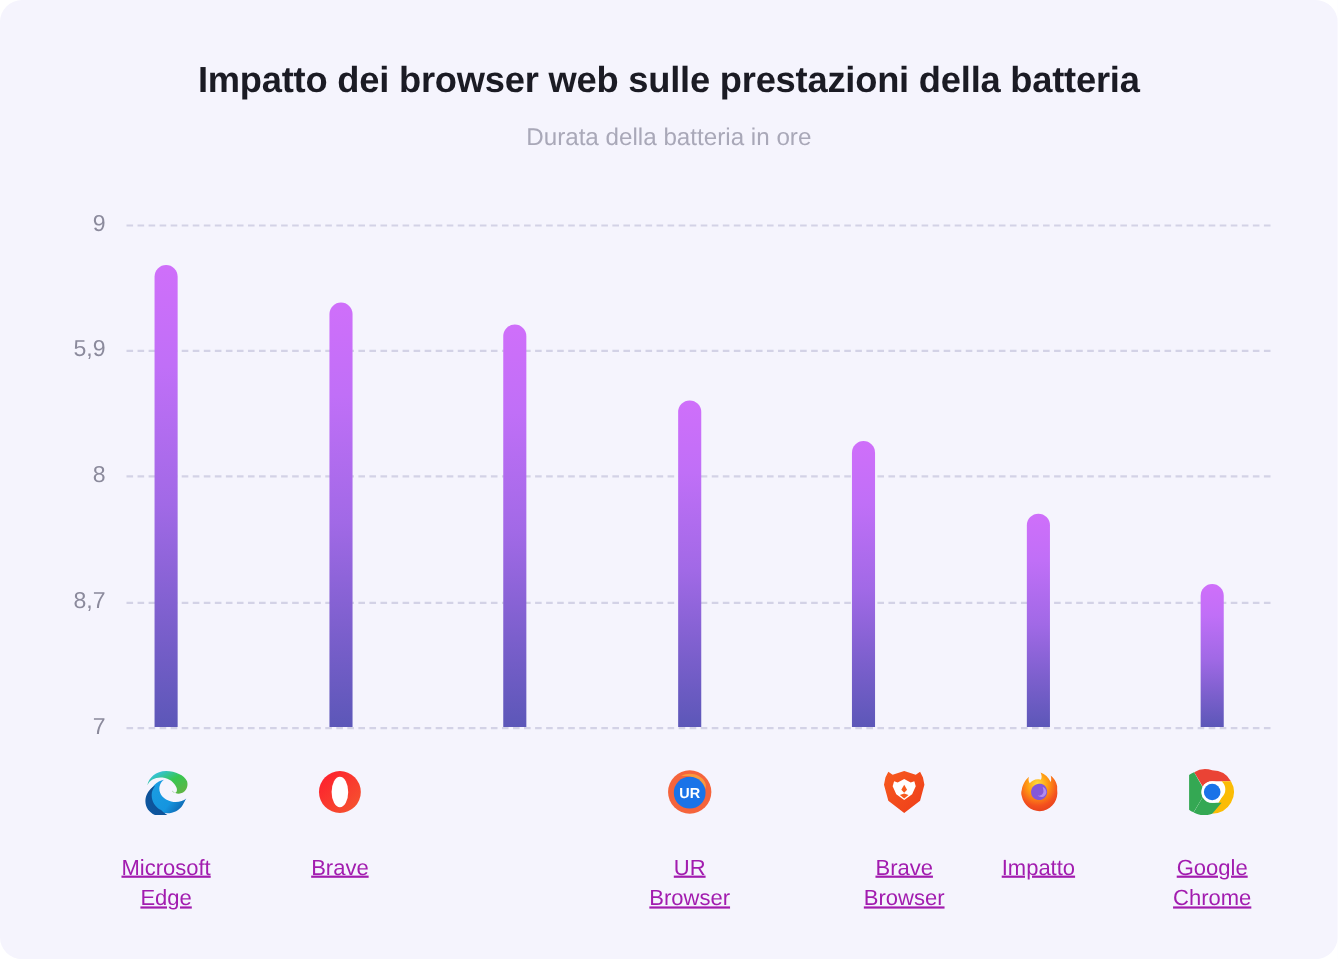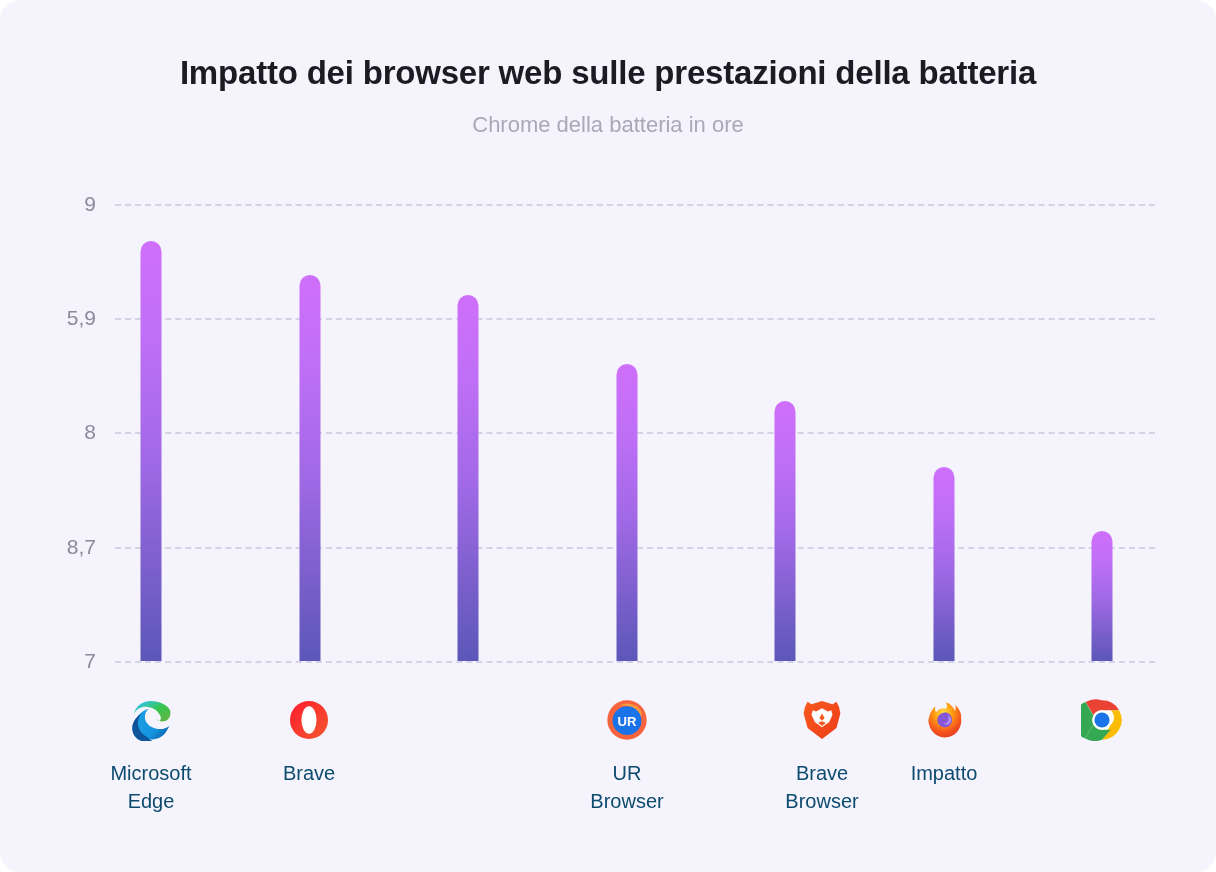--- a/index.html
+++ b/index.html
@@ -103,34 +103,35 @@
 
   .x-icon {
     display: block;
     margin: 38px auto 0 auto;
     width: 42px;
     height: 42px;
   }
 
   .x-label {
     display: block;
-    margin-top: 18px;
+    margin-top: 34px;
     font-size: 20px;
     line-height: 28px;
-    color: #0c4a6e;
+    color: #a21caf;
     white-space: pre-line;
+    text-decoration: underline;
   }
 </style>
 </head>
 <body>
 
 <div id="chart-card">
 
   <div id="chart-title">Impatto dei browser web sulle prestazioni della batteria</div>
-  <div id="chart-subtitle">Chrome della batteria in ore</div>
+  <div id="chart-subtitle">Durata della batteria in ore</div>
 
   <div class="y-label-wrap" style="top:204px;">9</div>
   <div class="y-label-wrap" style="top:318px;">5,9</div>
   <div class="y-label-wrap" style="top:432px;">8</div>
   <div class="y-label-wrap" style="top:547px;">8,7</div>
   <div class="y-label-wrap" style="top:661px;">7</div>
 
   <div id="plot-area">
 
     <div class="gridline" style="top:0px;"></div>
@@ -239,16 +240,18 @@
     <div class="x-category" style="left:1102px;">
       <svg class="x-icon" viewBox="0 0 64 64">
         <circle cx="32" cy="32" r="30" fill="#ffffff"></circle>
         <path d="M32 2a30 30 0 0 1 26 15H32a15 15 0 0 0-13 7.6L7 4.5A29.9 29.9 0 0 1 32 2z" fill="#ea4335"></path>
         <path d="M6.9 4.6 19 25.7A15 15 0 0 0 19 39L6.2 60.2A30 30 0 0 1 6.9 4.6z" fill="#34a853"></path>
         <path d="M58 17a30 30 0 0 1-26 45l13-22.3A15 15 0 0 0 45 17z" fill="#fbbc05"></path>
         <path d="M6.3 60.3 19 39a15 15 0 0 0 13 8h13L32 62a30 30 0 0 1-25.7-1.7z" fill="#34a853"></path>
         <circle cx="32" cy="32" r="15" fill="#ffffff"></circle>
         <circle cx="32" cy="32" r="11.5" fill="#1a73e8"></circle>
       </svg>
+      <span class="x-label">Google
+Chrome</span>
     </div>
 
   </div>
 </div>
 
 </body></html>

